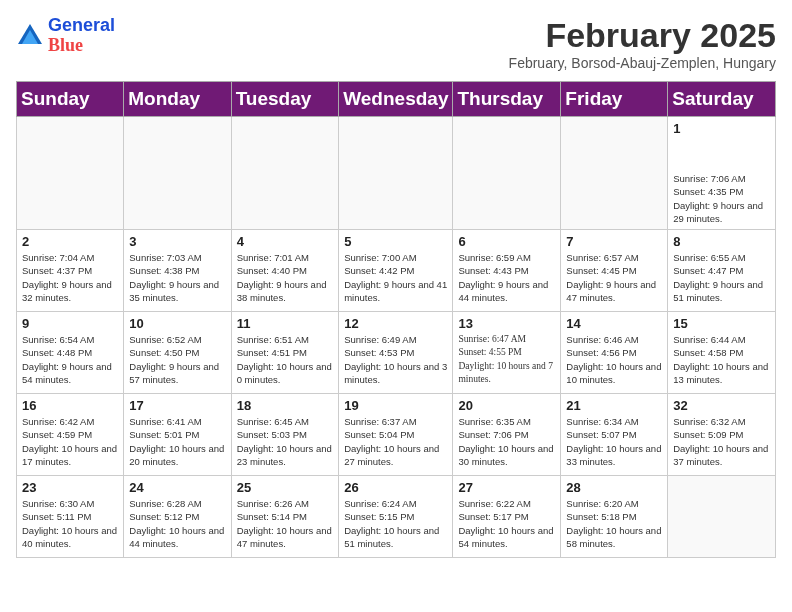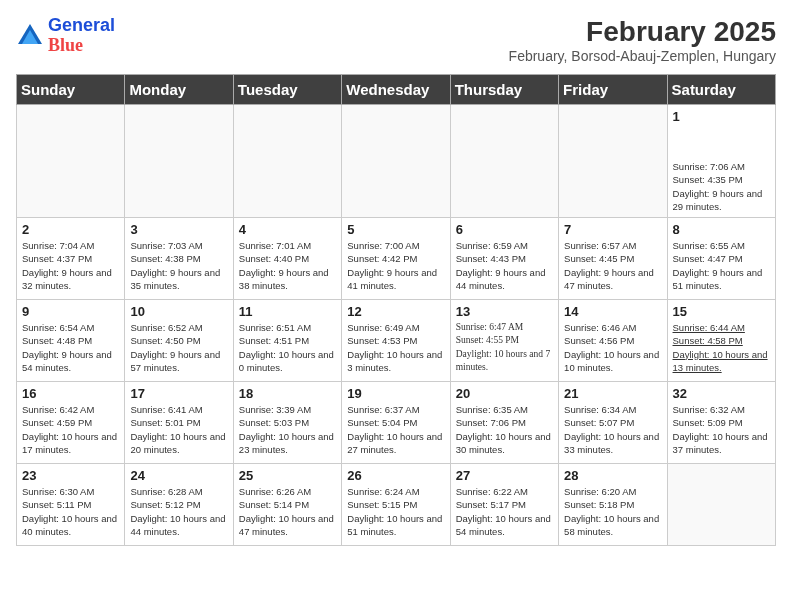--- a/index.html
+++ b/index.html
@@ -38,36 +38,36 @@
     }
     .logo-icon {
       width: 28px;
       height: 28px;
       margin-right: 4px;
     }
     .title-area {
       text-align: right;
     }
     .month-title {
-      font-size: 28px;
+      font-size: 34px;
       font-weight: bold;
       color: #333;
     }
     .subtitle {
       font-size: 14px;
       color: #555;
     }
     .calendar {
       width: 100%;
       border-collapse: collapse;
     }
     .calendar thead th {
-      background-color: #404040;
+      background-color: #701a75;
       color: #fff;
-      font-size: 15px;
+      font-size: 19px;
       font-weight: bold;
       padding: 6px 4px;
       text-align: left;
       border: 1px solid #aaa;
     }
     .calendar tbody td {
       border: 1px solid #ccc;
       vertical-align: top;
       padding: 4px 5px;
       width: calc(100% / 7);
@@ -212,41 +212,41 @@
 Daylight: 10 hours and 7 minutes.</div>
         </td>
         <td>
           <span class="day-num">14</span>
           <div class="day-info" style="white-space: pre-line;">Sunrise: 6:46 AM
 Sunset: 4:56 PM
 Daylight: 10 hours and 10 minutes.</div>
         </td>
         <td>
           <span class="day-num">15</span>
-          <div class="day-info" style="white-space: pre-line; text-decoration: underline;">Sunrise: 6:44 AM
+          <div class="day-info" style="white-space: pre-line;">Sunrise: 6:44 AM
 Sunset: 4:58 PM
 Daylight: 10 hours and 13 minutes.</div>
         </td>
       </tr>
       <tr>
         <td>
           <span class="day-num">16</span>
           <div class="day-info" style="white-space: pre-line;">Sunrise: 6:42 AM
 Sunset: 4:59 PM
 Daylight: 10 hours and 17 minutes.</div>
         </td>
         <td>
           <span class="day-num">17</span>
           <div class="day-info" style="white-space: pre-line;">Sunrise: 6:41 AM
 Sunset: 5:01 PM
 Daylight: 10 hours and 20 minutes.</div>
         </td>
         <td>
           <span class="day-num">18</span>
-          <div class="day-info" style="white-space: pre-line;">Sunrise: 3:39 AM
+          <div class="day-info" style="white-space: pre-line;">Sunrise: 6:45 AM
 Sunset: 5:03 PM
 Daylight: 10 hours and 23 minutes.</div>
         </td>
         <td>
           <span class="day-num">19</span>
           <div class="day-info" style="white-space: pre-line;">Sunrise: 6:37 AM
 Sunset: 5:04 PM
 Daylight: 10 hours and 27 minutes.</div>
         </td>
         <td>

